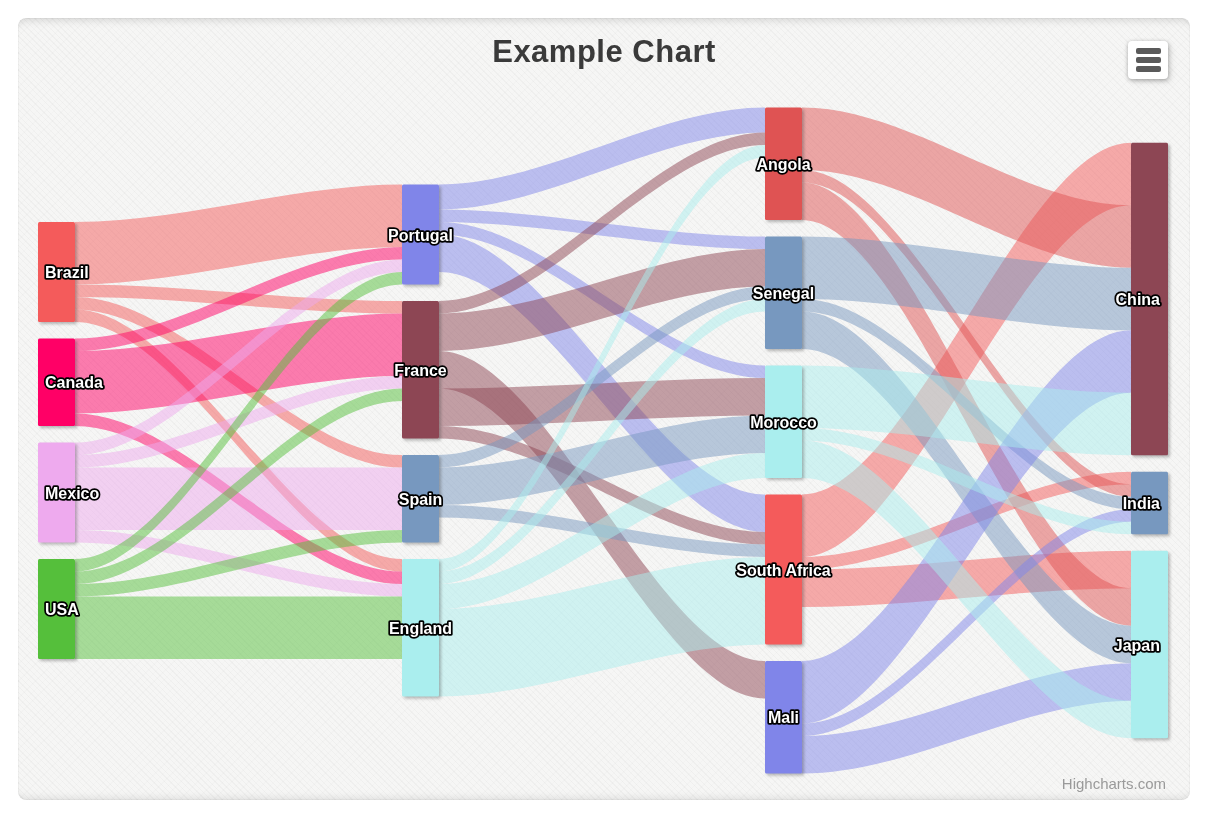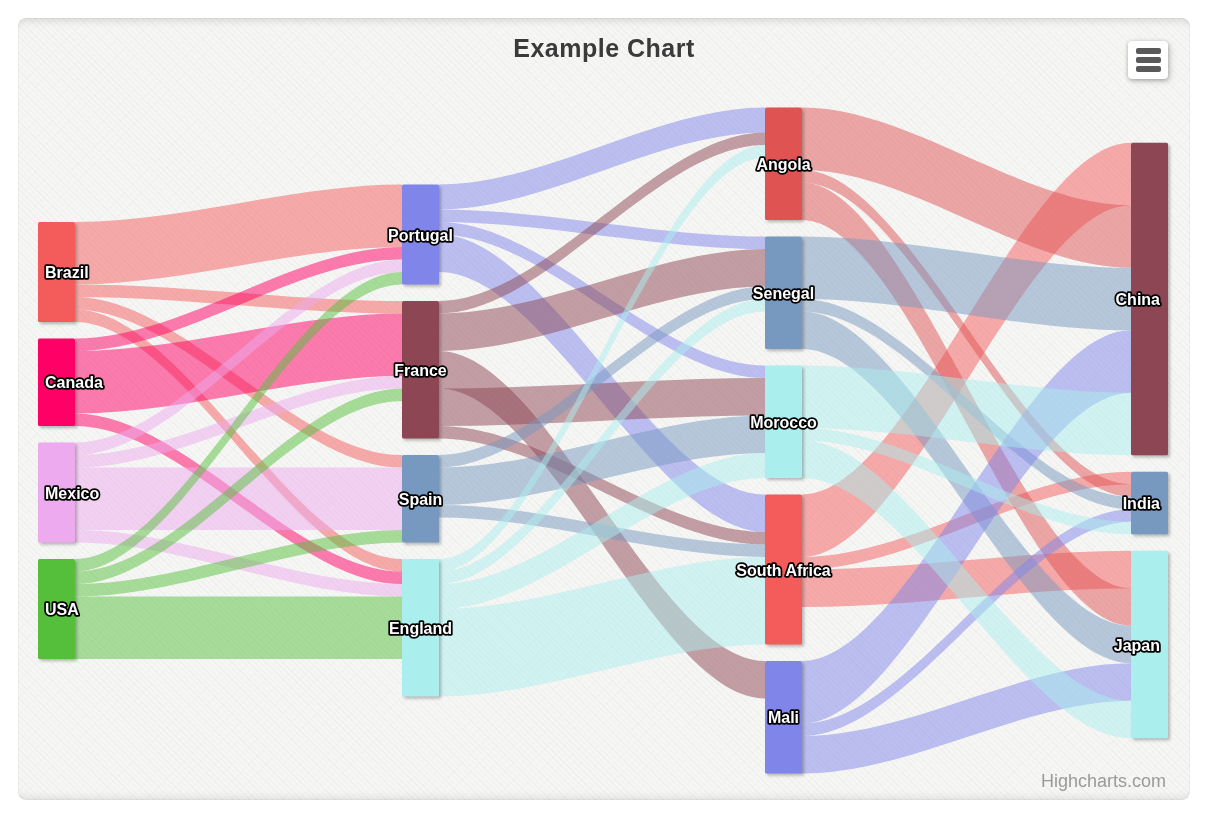--- a/index.html
+++ b/index.html
@@ -23,21 +23,21 @@
     box-shadow:
       inset 0 10px 9px -8px rgba(0,0,0,0.14),
       inset 0 -10px 9px -8px rgba(0,0,0,0.10),
       inset 0 0 0 1px rgba(0,0,0,0.03);
   }
   .chart-title {
     position: absolute;
     left: 0; top: 16px;
     width: 100%;
     text-align: center;
-    font-size: 25px;
+    font-size: 31px;
     font-weight: bold;
     color: #3a3a3a;
     letter-spacing: 0.5px;
   }
   .context-menu-btn {
     position: absolute;
     left: 1110px; top: 23px;
     width: 40px; height: 38px;
     background: #ffffff;
     border-radius: 4px;
@@ -54,21 +54,21 @@
   }
   .hamburger span {
     display: block;
     width: 25px; height: 6px;
     background: #5a5a5a;
     border-radius: 2px;
   }
   .credit {
     position: absolute;
     right: 24px; bottom: 8px;
-    font-size: 18px;
+    font-size: 15px;
     color: #9a9a9a;
     cursor: pointer;
   }
   svg.sankey { position: absolute; left: 0; top: 0; }
   .sankey-node { filter: drop-shadow(2px 2.5px 1.5px rgba(60,60,60,0.35)); }
   .node-label {
     font-family: "Liberation Sans", sans-serif;
     font-size: 16px;
     font-weight: bold;
     fill: #ffffff;

